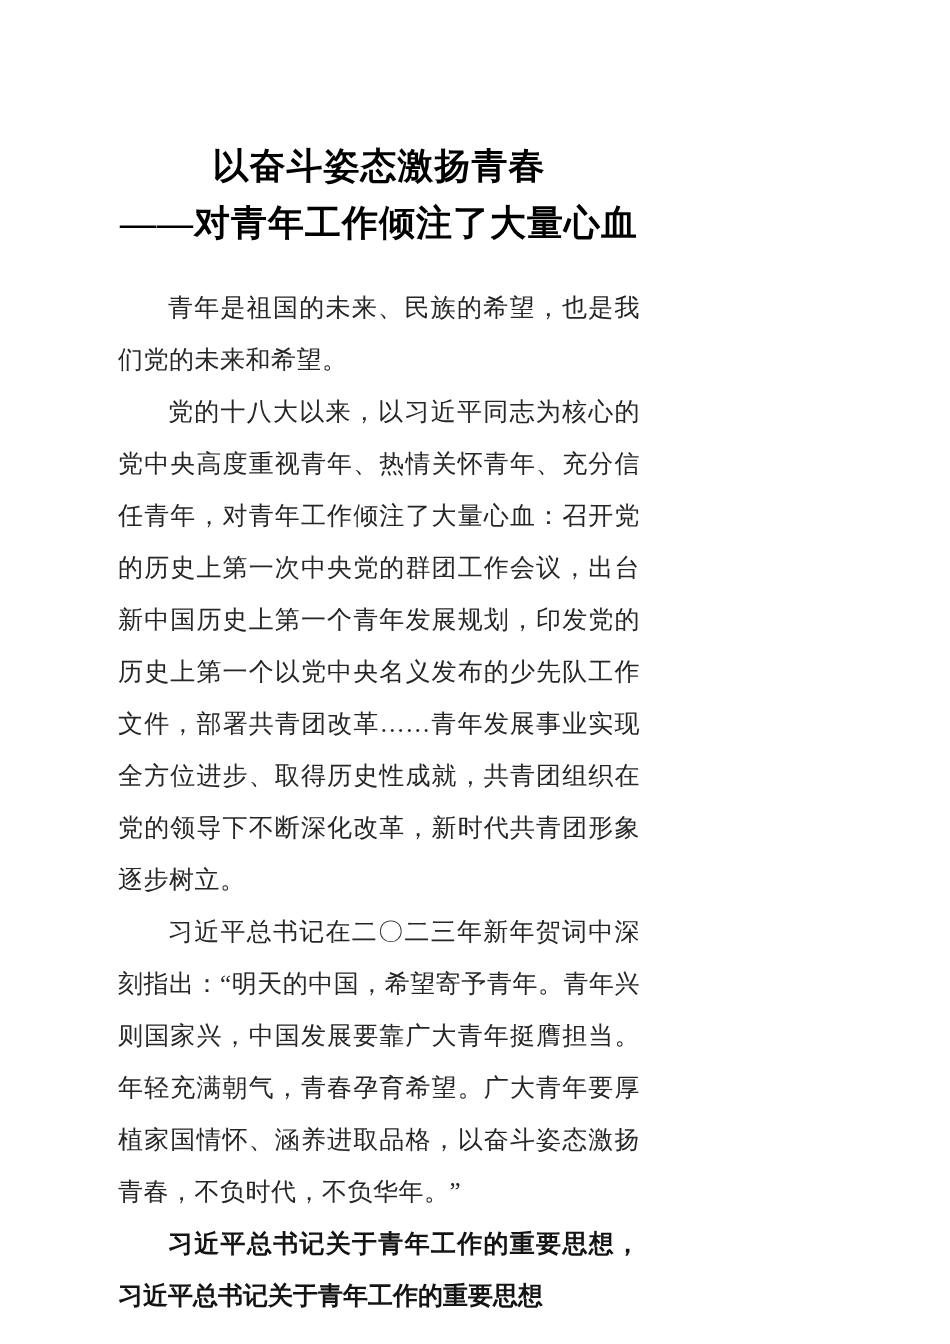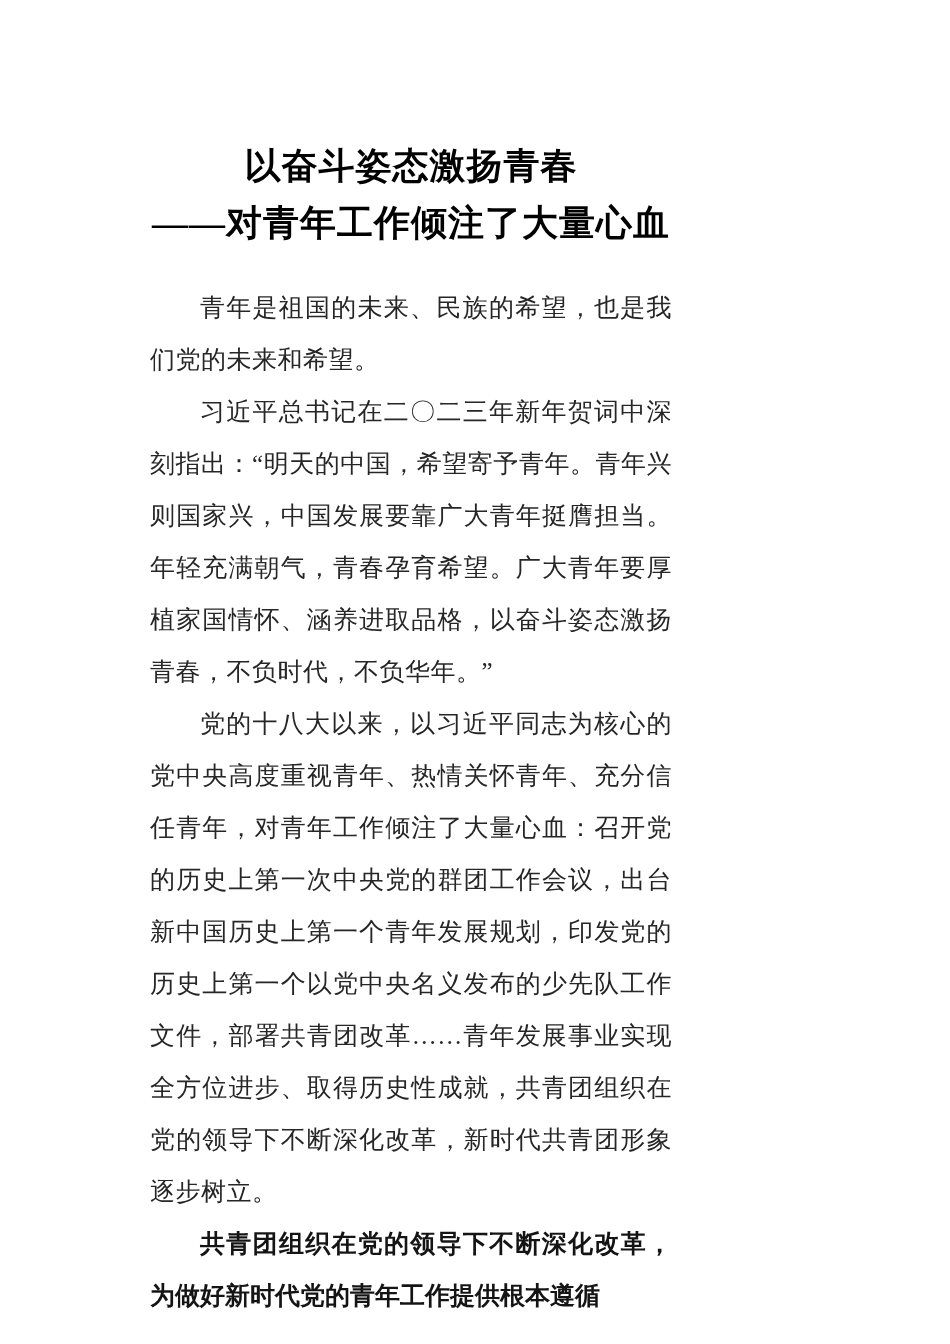--- a/index.html
+++ b/index.html
@@ -12,21 +12,20 @@
     height: 1344px;
     overflow: hidden;
     font-family: "Liberation Serif", "DejaVu Serif", serif;
   }
   .page {
     box-sizing: border-box;
     width: 760px;
     height: 1344px;
     padding: 138px 120px 0 118px;
     background: #ffffff;
-    margin-left: 32px;
   }
   .title-block {
     margin: 0 0 30px 0;
   }
   .title-line {
     font-size: 36px;
     line-height: 57px;
     font-weight: 700;
     text-align: center;
     color: #000000;
@@ -54,17 +53,17 @@
 </head>
 <body>
 
 <div class="page">
   <div class="title-block">
     <div class="title-line">以奋斗姿态激扬青春</div>
     <div class="title-line">——对青年工作倾注了大量心血</div>
   </div>
   <div class="doc-body">
     <p class="para">青年是祖国的未来、民族的希望，也是我们党的未来和希望。</p>
+    <p class="para">党的十八大以来，以习近平同志为核心的党中央高度重视青年、热情关怀青年、充分信任青年，对青年工作倾注了大量心血：召开党的历史上第一次中央党的群团工作会议，出台新中国历史上第一个青年发展规划，印发党的历史上第一个以党中央名义发布的少先队工作文件，部署共青团改革……青年发展事业实现全方位进步、取得历史性成就，共青团组织在党的领导下不断深化改革，新时代共青团形象逐步树立。</p>
     <p class="para">习近平总书记在二〇二三年新年贺词中深刻指出：“明天的中国，希望寄予青年。青年兴则国家兴，中国发展要靠广大青年挺膺担当。年轻充满朝气，青春孕育希望。广大青年要厚植家国情怀、涵养进取品格，以奋斗姿态激扬青春，不负时代，不负华年。”</p>
-    <p class="para">党的十八大以来，以习近平同志为核心的党中央高度重视青年、热情关怀青年、充分信任青年，对青年工作倾注了大量心血：召开党的历史上第一次中央党的群团工作会议，出台新中国历史上第一个青年发展规划，印发党的历史上第一个以党中央名义发布的少先队工作文件，部署共青团改革……青年发展事业实现全方位进步、取得历史性成就，共青团组织在党的领导下不断深化改革，新时代共青团形象逐步树立。</p>
-    <p class="para para-bold">共青团组织在党的领导下不断深化改革，为做好新时代党的青年工作提供根本遵循</p>
+    <p class="para para-bold">习近平总书记关于青年工作的重要思想，习近平总书记关于青年工作的重要思想</p>
   </div>
 </div>
 
 </body></html>

